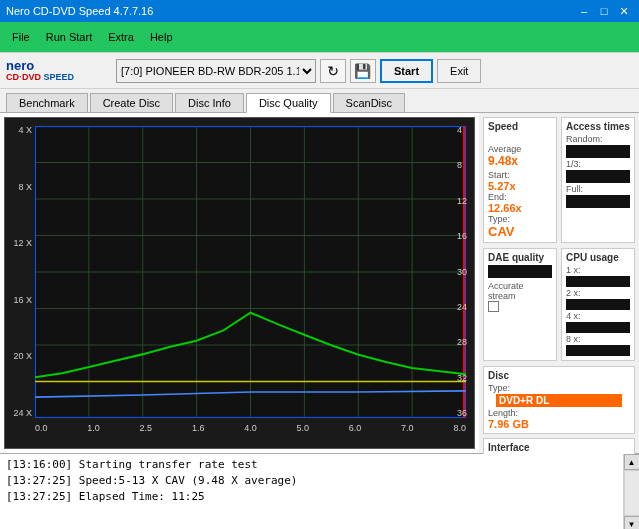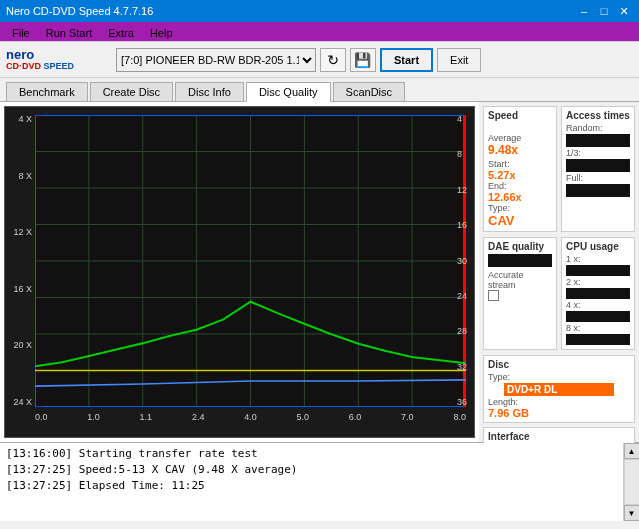--- a/index.html
+++ b/index.html
@@ -38,24 +38,24 @@
       color: white;
       font-size: 11px;
       cursor: pointer;
       display: flex;
       align-items: center;
       justify-content: center;
     }
 
     
     .menu-bar {
-      background: #a21caf;
-      height: 20px;
-      display: flex;
-      align-items: flex-end;
+      background: #22c55e;
+      height: 31px;
+      display: flex;
+      align-items: center;
       padding: 0 4px;
       border-bottom: 1px solid #d0d0d0;
     }
     .menu-item {
       padding: 2px 8px;
       cursor: pointer;
       font-size: 11px;
     }
 
     
@@ -417,22 +417,22 @@
       <span class="y-label">30</span>
       <span class="y-label">16</span>
       <span class="y-label">12</span>
       <span class="y-label">8</span>
       <span class="y-label">4</span>
     </div>
 
     <div class="x-labels">
       <span class="x-label">0.0</span>
       <span class="x-label">1.0</span>
-      <span class="x-label">1.1</span>
-      <span class="x-label">2.4</span>
+      <span class="x-label">2.5</span>
+      <span class="x-label">1.6</span>
       <span class="x-label">4.0</span>
       <span class="x-label">5.0</span>
       <span class="x-label">6.0</span>
       <span class="x-label">7.0</span>
       <span class="x-label">8.0</span>
     </div>
   </div>
 
   <div class="side-panel">
 
@@ -482,21 +482,21 @@
         <div style="font-size:9px; color:#555;">8 x:</div>
         <div style="background:#111; height:11px; margin:1px 0;"></div>
       </div>
     </div>
 
     <div style="display:flex; gap:4px; margin-top:3px;flex-direction:column;">
 
       <div style="flex:1; background:white; border:1px solid #ccc; padding:3px 4px;">
         <div class="side-section-title">Disc</div>
         <div style="font-size:9px; color:#555;">Type:</div>
-        <div style="background:#ff6600; color:white; font-weight:bold; font-size:10px; padding:1px 3px; margin:1px 16px;">DVD+R DL</div>
+        <div style="background:#ff6600; color:white; font-weight:bold; font-size:10px; padding:1px 3px; margin:1px 8px;">DVD+R DL</div>
         <div style="font-size:9px; color:#555;">Length:</div>
         <div style="color:#ff6600; font-weight:bold; font-size:11px;">7.96 GB</div>
       </div>
 
       <div style="flex:1; background:white; border:1px solid #ccc; padding:3px 4px;">
         <div class="side-section-title">Interface</div>
         <div style="background:#111; height:13px; margin-bottom:3px;"></div>
         <div style="font-size:9px; color:#555;">Burst rate:</div>
         <div style="background:#111; height:13px;"></div>
       </div>

